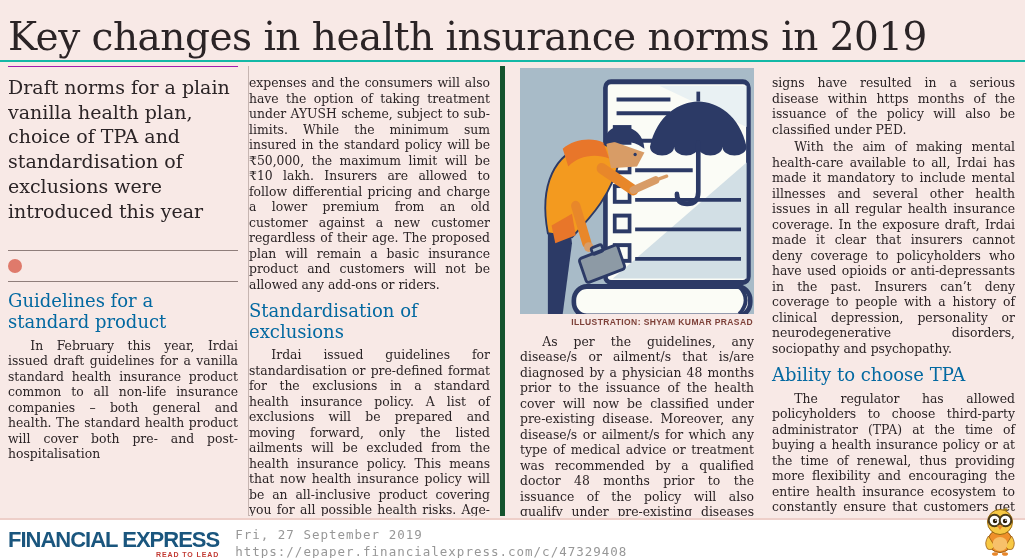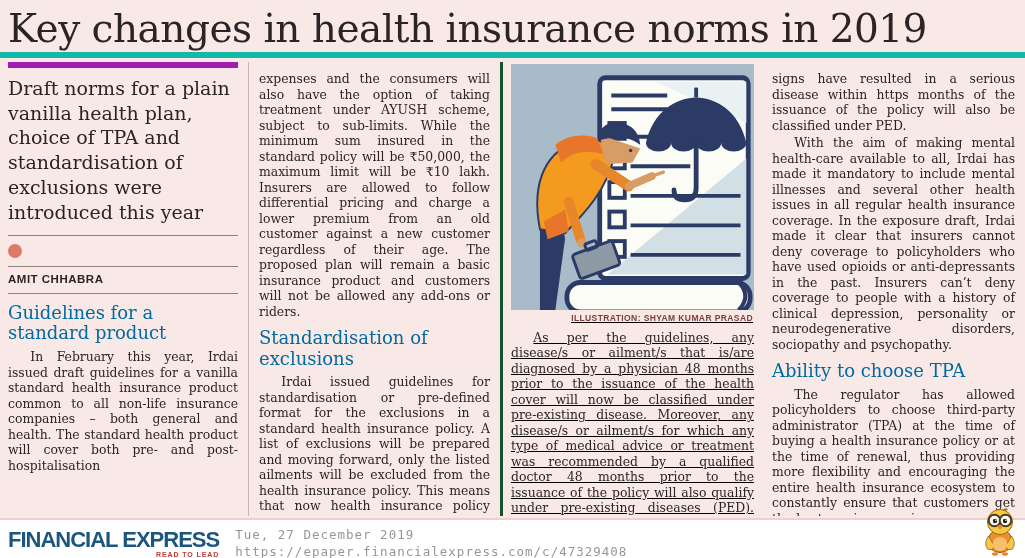--- a/index.html
+++ b/index.html
@@ -1,32 +1,32 @@
 <!DOCTYPE html>
 <html><head>
 <meta charset="utf-8">
 <style>
   * { box-sizing: border-box; }
   html,body { margin:0; padding:0; }
   body { width:1025px; height:558px; font-family:"DejaVu Serif", serif; }
   .page { position:relative; width:1025px; height:558px; background:#f8e9e6; overflow:hidden; display:flex; flex-direction:column; }
 
   
-  .masthead { padding:8px 10px 2px 8px; border-bottom:6px solid #14b8a6; }
+  .masthead { padding:16px 10px 2px 8px; border-bottom:2px solid #14b8a6; }
   .headline { margin:0; font:400 39px/1.08 "DejaVu Serif", serif; color:#2b2426; letter-spacing:-0.5px; }
 
   
   .article { flex:1; display:grid; grid-template-columns:240px 252px 262px 1fr; padding:4px 8px 2px 8px; overflow:hidden; }
   .col { overflow:hidden; }
   .col1 { padding-right:10px; }
-  .col2 { border-left:1px solid #c6b5b1; padding-left:10px; padding-right:10px; }
-  .col3 { border-left:3px solid #14532d; padding-left:8px; padding-right:8px;text-decoration:underline; }
+  .col2 { border-left:1px solid #c6b5b1; padding-right:10px; }
+  .col3 { border-left:5px solid #14532d; padding-left:15px; padding-right:8px; }
   .col4 { padding-left:10px; padding-right:2px; }
 
-  .standfirst { font:400 19px/1.3 "DejaVu Serif", serif; color:#2b2426; padding:8px 0 11px; border-top:6px solid #a21caf; border-bottom:1px solid #8f7e7b; }
+  .standfirst { font:400 19px/1.3 "DejaVu Serif", serif; color:#2b2426; padding:8px 0 27px; border-top:1px solid #a21caf; border-bottom:1px solid #8f7e7b; }
   .kicker { display:flex; align-items:center; gap:7px; padding:8px 0; border-bottom:1px solid #8f7e7b; }
   .kicker .bullet { width:14px; height:14px; border-radius:50%; background:#df7a6b; flex:0 0 auto; }
   .kicker-text { font:700 15.5px/1 "Liberation Sans", sans-serif; color:#d23c43; letter-spacing:0.2px; }
   .byline { font:700 11.5px/1 "Liberation Sans", sans-serif; color:#2b2426; letter-spacing:0.5px; padding:7px 0; border-bottom:1px solid #8f7e7b; }
 
   .body { font:400 12.4px/1.25 "DejaVu Serif", serif; color:#2b2426; text-align:justify; margin:0 0 2px 0; hyphens:auto; }
   .indent { text-indent:1.8em; }
   .firstpara { margin-top:9px; }
   .leadin { font:700 12px "Liberation Sans", sans-serif; letter-spacing:0.2px; }
   h2.subhead { font:400 18px/1.15 "DejaVu Serif", serif; color:#0369a1; margin:9px 0 5px 0; font-weight:500; }
@@ -54,21 +54,20 @@
     <h1 class="headline">Key changes in health insurance norms in 2019</h1>
   </div>
 
   <div class="article">
 
     <div class="col col1">
       <div class="standfirst">Draft norms for a plain vanilla health plan, choice of TPA and standardisation of exclusions were introduced this year</div>
       <div class="kicker">
         <span class="bullet"></span>
       </div>
-      <div class="byline">AMIT CHHABRA</div>
       <h2 class="subhead">Guidelines for a standard product</h2>
       <p class="body indent">In February this year, Irdai issued draft guidelines for a vanilla standard health insurance product common to all non-life insurance companies – both general and health. The standard health product will cover both pre- and post-hospitalisation</p>
     </div>
 
     <div class="col col2">
       <p class="body firstpara">expenses and the consumers will also have the option of taking treatment under AYUSH scheme, subject to sub-limits. While the minimum sum insured in the standard policy will be ₹50,000, the maximum limit will be ₹10 lakh. Insurers are allowed to follow differential pricing and charge a lower premium from an old customer against a new customer regardless of their age. The proposed plan will remain a basic insurance product and customers will not be allowed any add-ons or riders.</p>
       <h2 class="subhead">Standardisation of exclusions</h2>
       <p class="body indent">Irdai issued guidelines for standardisation or pre-defined format for the exclusions in a standard health insurance policy. A list of exclusions will be prepared and moving forward, only the listed ailments will be excluded from the health insurance policy. This means that now health insurance policy will be an all-inclusive product covering you for all possible health risks. Age-related ailments like knee-cap replacements, mental illness, cataract surgery, Alzheimer’s and Parkinson’s, etc., which were earlier excluded will now be covered by the insurance company.</p>
     </div>
 
@@ -143,21 +142,21 @@
 
     </div>
   </div>
 
   <div class="footer">
     <div class="fe-logo">
       <div class="fe-brand">FINANCIAL EXPRESS</div>
       <div class="fe-tagline">READ TO LEAD</div>
     </div>
     <div class="meta">
-      <div>Tue, 27 December 2019</div>
+      <div>Fri, 27 September 2019</div>
       <div class="url">https://epaper.financialexpress.com/c/47329408</div>
     </div>
   </div>
 
   <svg class="owl" viewBox="0 0 42 50">
     <path d="M22 4 q4 -4 7 -2 q-2 3 -6 3 Z" fill="#9a7a10"></path>
     <ellipse cx="21" cy="34" rx="12" ry="11.5" fill="#ef8f2b" stroke="#9a5a10" stroke-width="1"></ellipse>
     <path d="M9.5 29 q-5 7 -1 13 q5 2 7 -3 Z" fill="#f7c844" stroke="#9a5a10" stroke-width="0.8"></path>
     <path d="M32.5 29 q5 7 1 13 q-5 2 -7 -3 Z" fill="#f7c844" stroke="#9a5a10" stroke-width="0.8"></path>
     <ellipse cx="21" cy="37" rx="7.5" ry="7" fill="#f7c06a"></ellipse>

